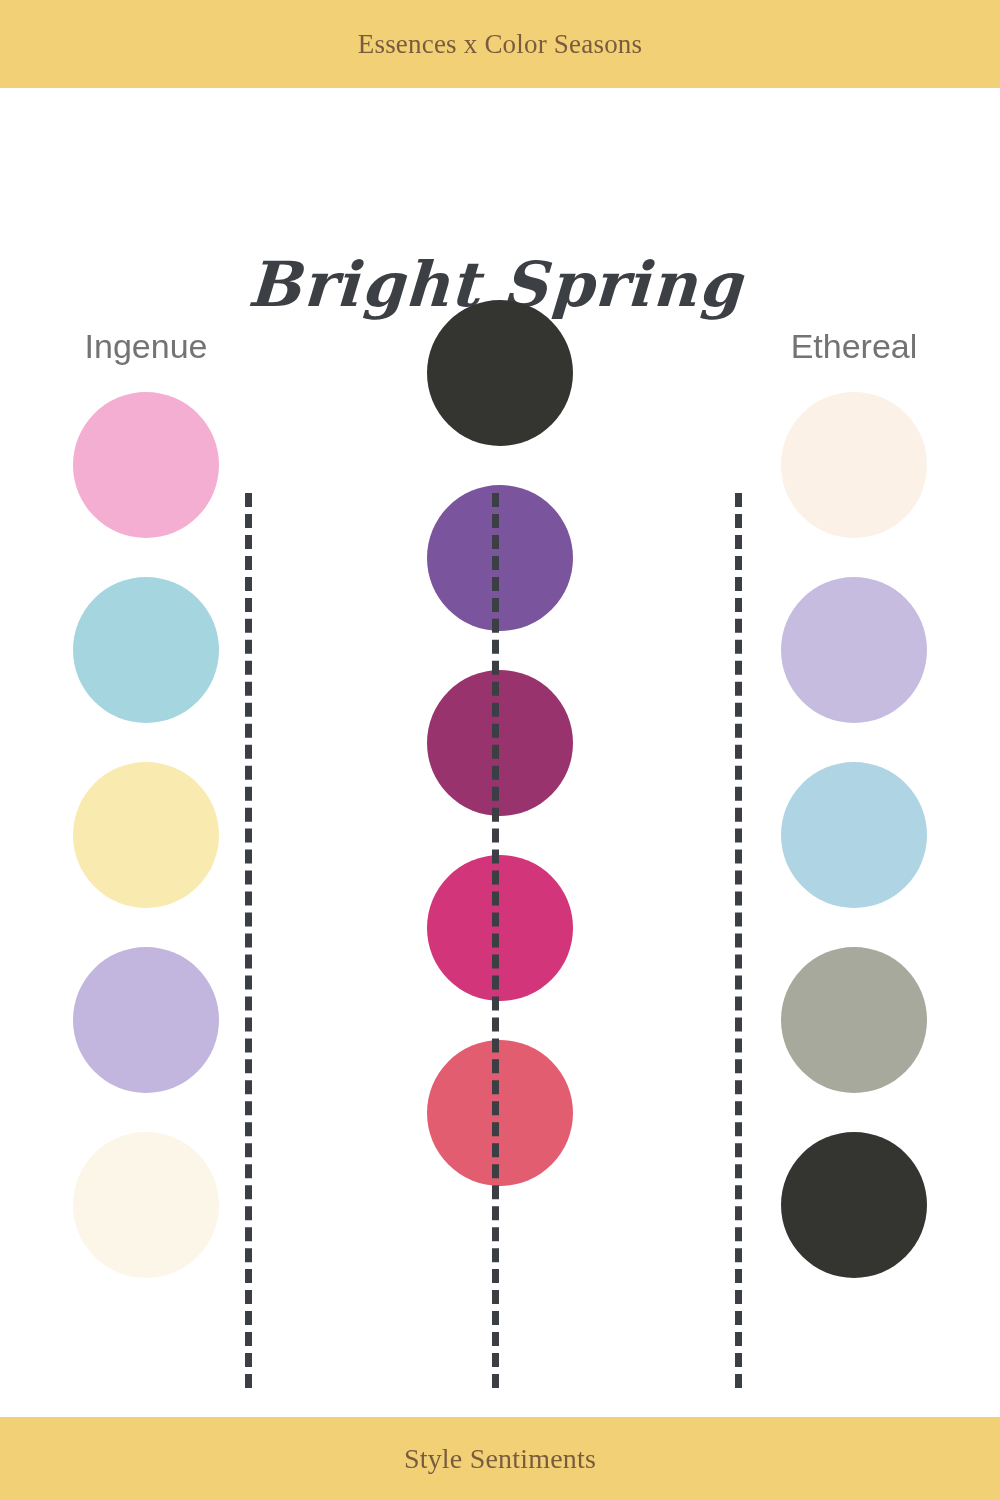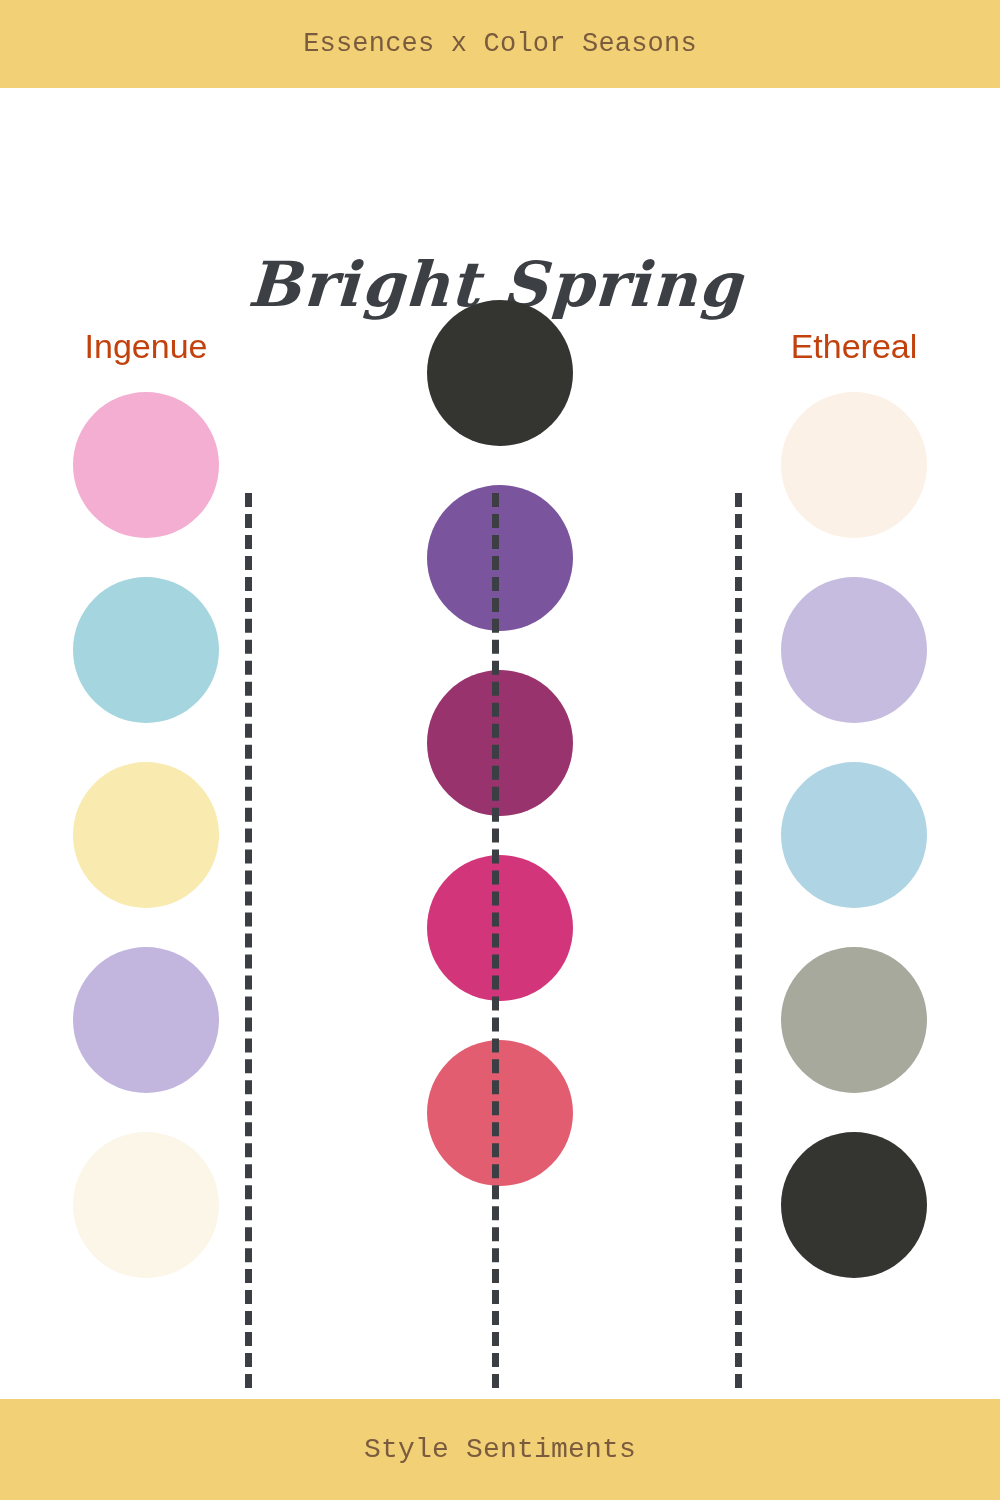--- a/index.html
+++ b/index.html
@@ -29,24 +29,24 @@
     background: #f2d176;
     display: flex;
     align-items: center;
     justify-content: center;
     box-sizing: border-box;
   }
   .band-header {
     height: 88px;
   }
   .band-footer {
-    height: 101px;
+    height: 83px;
   }
   .band-text {
-    font-family: Liberation Mono, monospace;
+    font-family: Liberation Serif, serif;
     font-size: 27px;
     font-weight: 400;
     color: #7a5b3e;
     letter-spacing: 0.2px;
     white-space: nowrap;
   }
   .band-footer .band-text {
     font-size: 28px;
   }
 
@@ -91,21 +91,21 @@
     flex-direction: column;
     align-items: center;
   }
 
   .column-title {
     height: 92px;
     line-height: 92px;
     font-family: "Liberation Sans", sans-serif;
     font-size: 34px;
     font-weight: 400;
-    color: #c2410c;
+    color: #737373;
     white-space: nowrap;
   }
 
   .swatches {
     display: flex;
     flex-direction: column;
     align-items: center;
   }
 
   .swatch {

